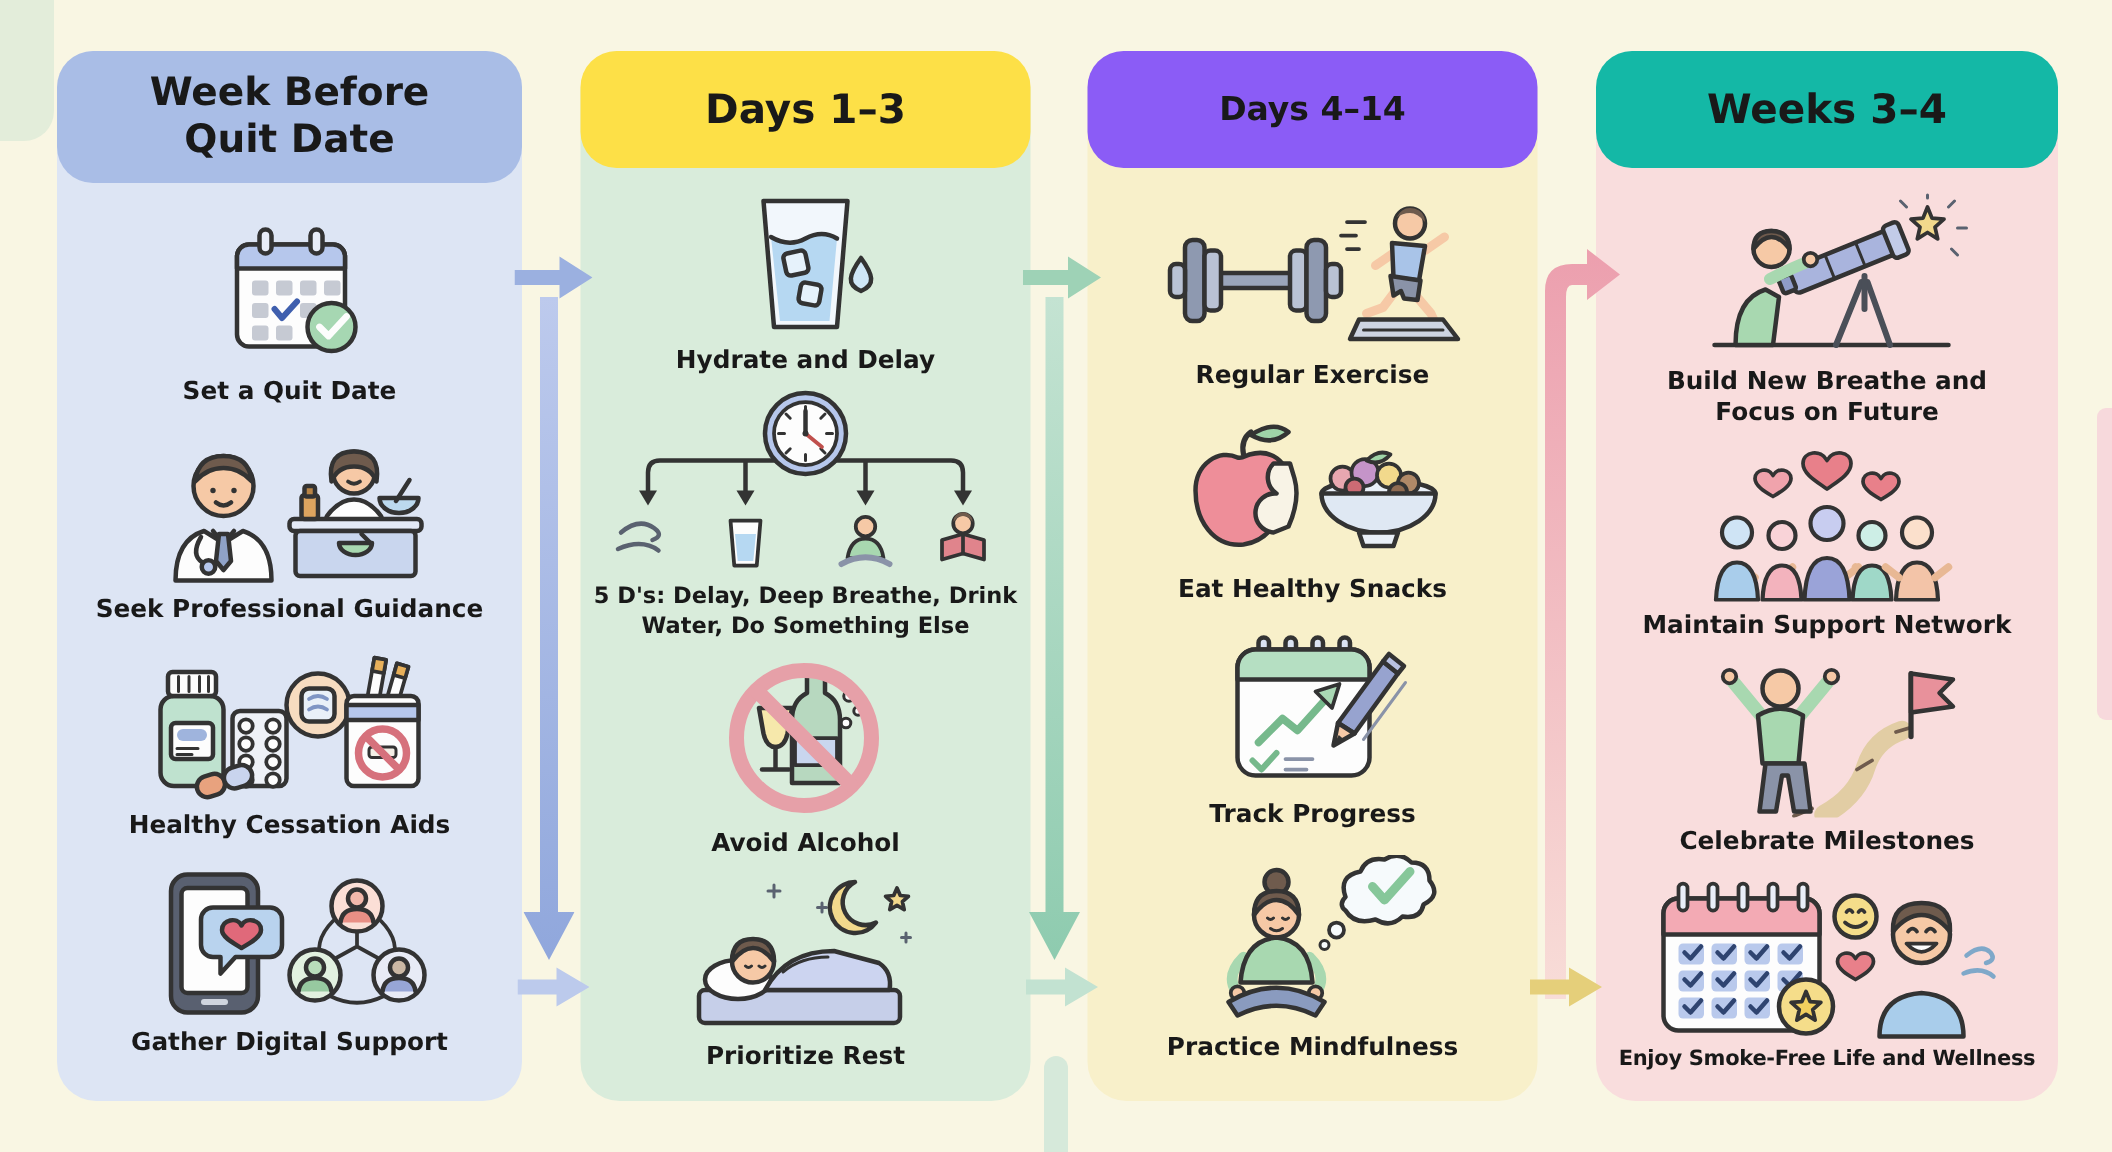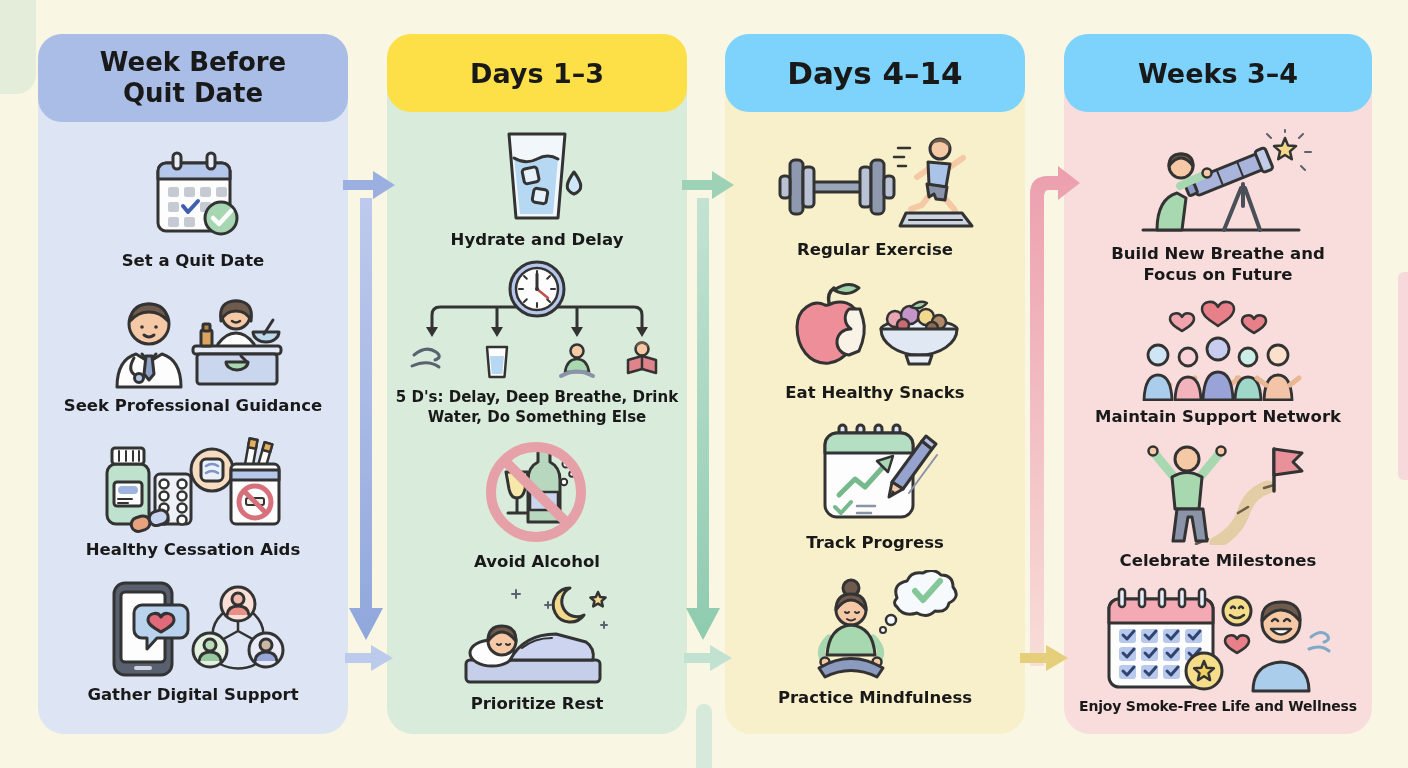--- a/index.html
+++ b/index.html
@@ -10,22 +10,22 @@
   #col1{left:38px;width:310px;background:#dde5f4;}
   #col2{left:387px;width:300px;background:#d9ecdb;}
   #col3{left:725px;width:300px;background:#f8f0ca;}
   #col4{left:1064px;width:308px;background:#f9dddd;}
 
   .col-header{position:absolute;top:0;left:0;right:0;border-radius:24px;
     display:flex;align-items:center;justify-content:center;text-align:center;
     font-weight:bold;color:#191919;}
   #col1 .col-header{height:88px;background:#a9bde6;font-size:26px;line-height:1.18;}
   #col2 .col-header{height:78px;background:#fde047;font-size:27px;}
-  #col3 .col-header{height:78px;background:#7dd3fc;font-size:31px;}
-  #col4 .col-header{height:78px;background:#7dd3fc;font-size:27px;}
+  #col3 .col-header{height:78px;background:#8b5cf6;font-size:22px;}
+  #col4 .col-header{height:78px;background:#14b8a6;font-size:27px;}
   #col1 .col-header .hdr-text{max-width:250px;}
 
   .col-body{position:absolute;left:0;right:0;bottom:0;display:flex;flex-direction:column;
     align-items:center;justify-content:space-evenly;padding:6px 0 10px 0;}
   #col1 .col-body{top:88px;}
   #col2 .col-body,#col3 .col-body,#col4 .col-body{top:78px;}
 
   .item{display:flex;flex-direction:column;align-items:center;gap:5px;}
   .label{font-weight:bold;font-size:16.5px;color:#191919;text-align:center;
     line-height:1.28;max-width:292px;}

